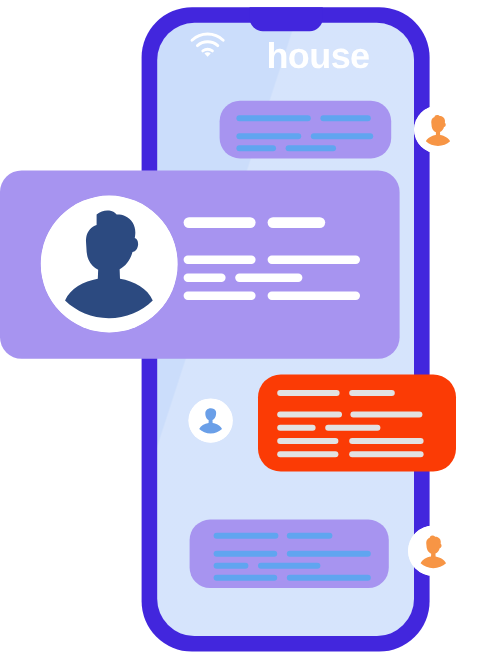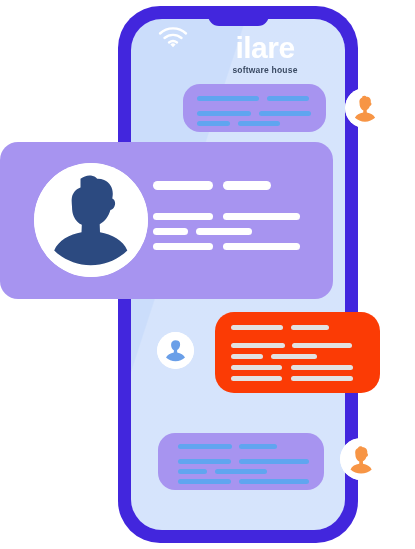--- a/index.html
+++ b/index.html
@@ -77,22 +77,21 @@
   <div id="wifi-icon">
     <svg viewBox="0 0 30 24">
       <path d="M2 7.5 A19 19 0 0 1 28 7.5" fill="none" stroke="#ffffff" stroke-width="2.4" stroke-linecap="round"></path>
       <path d="M6.5 12 A13 13 0 0 1 23.5 12" fill="none" stroke="#ffffff" stroke-width="2.4" stroke-linecap="round"></path>
       <path d="M11 16.4 A7 7 0 0 1 19 16.4" fill="none" stroke="#ffffff" stroke-width="2.4" stroke-linecap="round"></path>
       <path d="M15 21.2 l-2.6 -2.6 a3.7 3.7 0 0 1 5.2 0 z" fill="#ffffff"></path>
     </svg>
   </div>
 
   <div id="brand-logo">
-    <div id="brand-wordmark">ilare</div>
-    <div id="brand-tagline">software house</div>
+    <div id="brand-wordmark">house</div>
   </div>
 
   <div id="bubble-top" class="bubble purple">
     <div class="bar blue" style="left:14px;top:12px;width:62px;"></div>
     <div class="bar blue" style="left:84px;top:12px;width:42px;"></div>
     <div class="bar blue" style="left:14px;top:27px;width:54px;"></div>
     <div class="bar blue" style="left:76px;top:27px;width:52px;"></div>
     <div class="bar blue" style="left:14px;top:37px;width:33px;"></div>
     <div class="bar blue" style="left:55px;top:37px;width:42px;"></div>
   </div>

